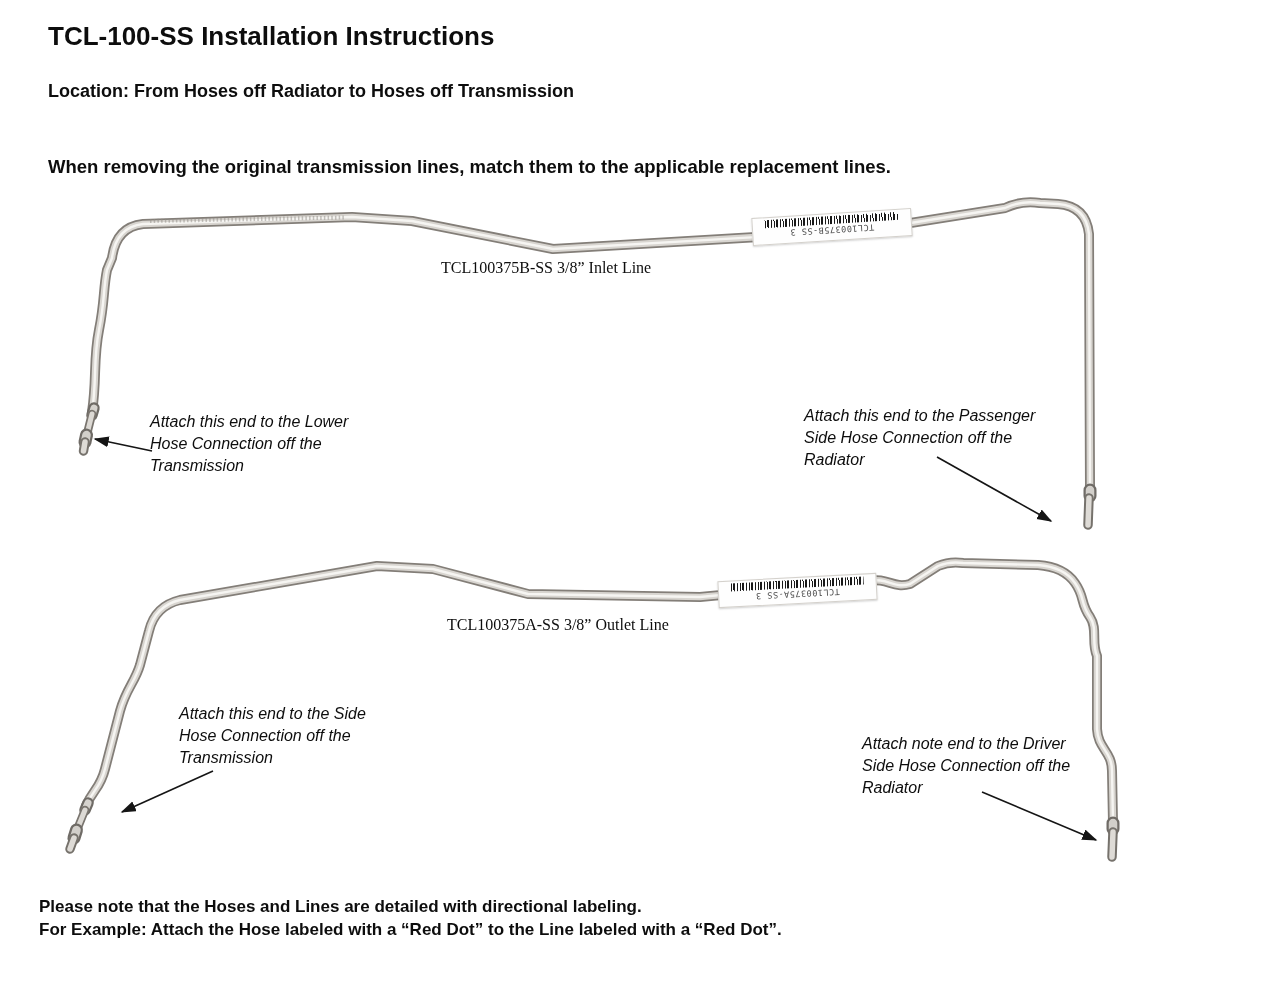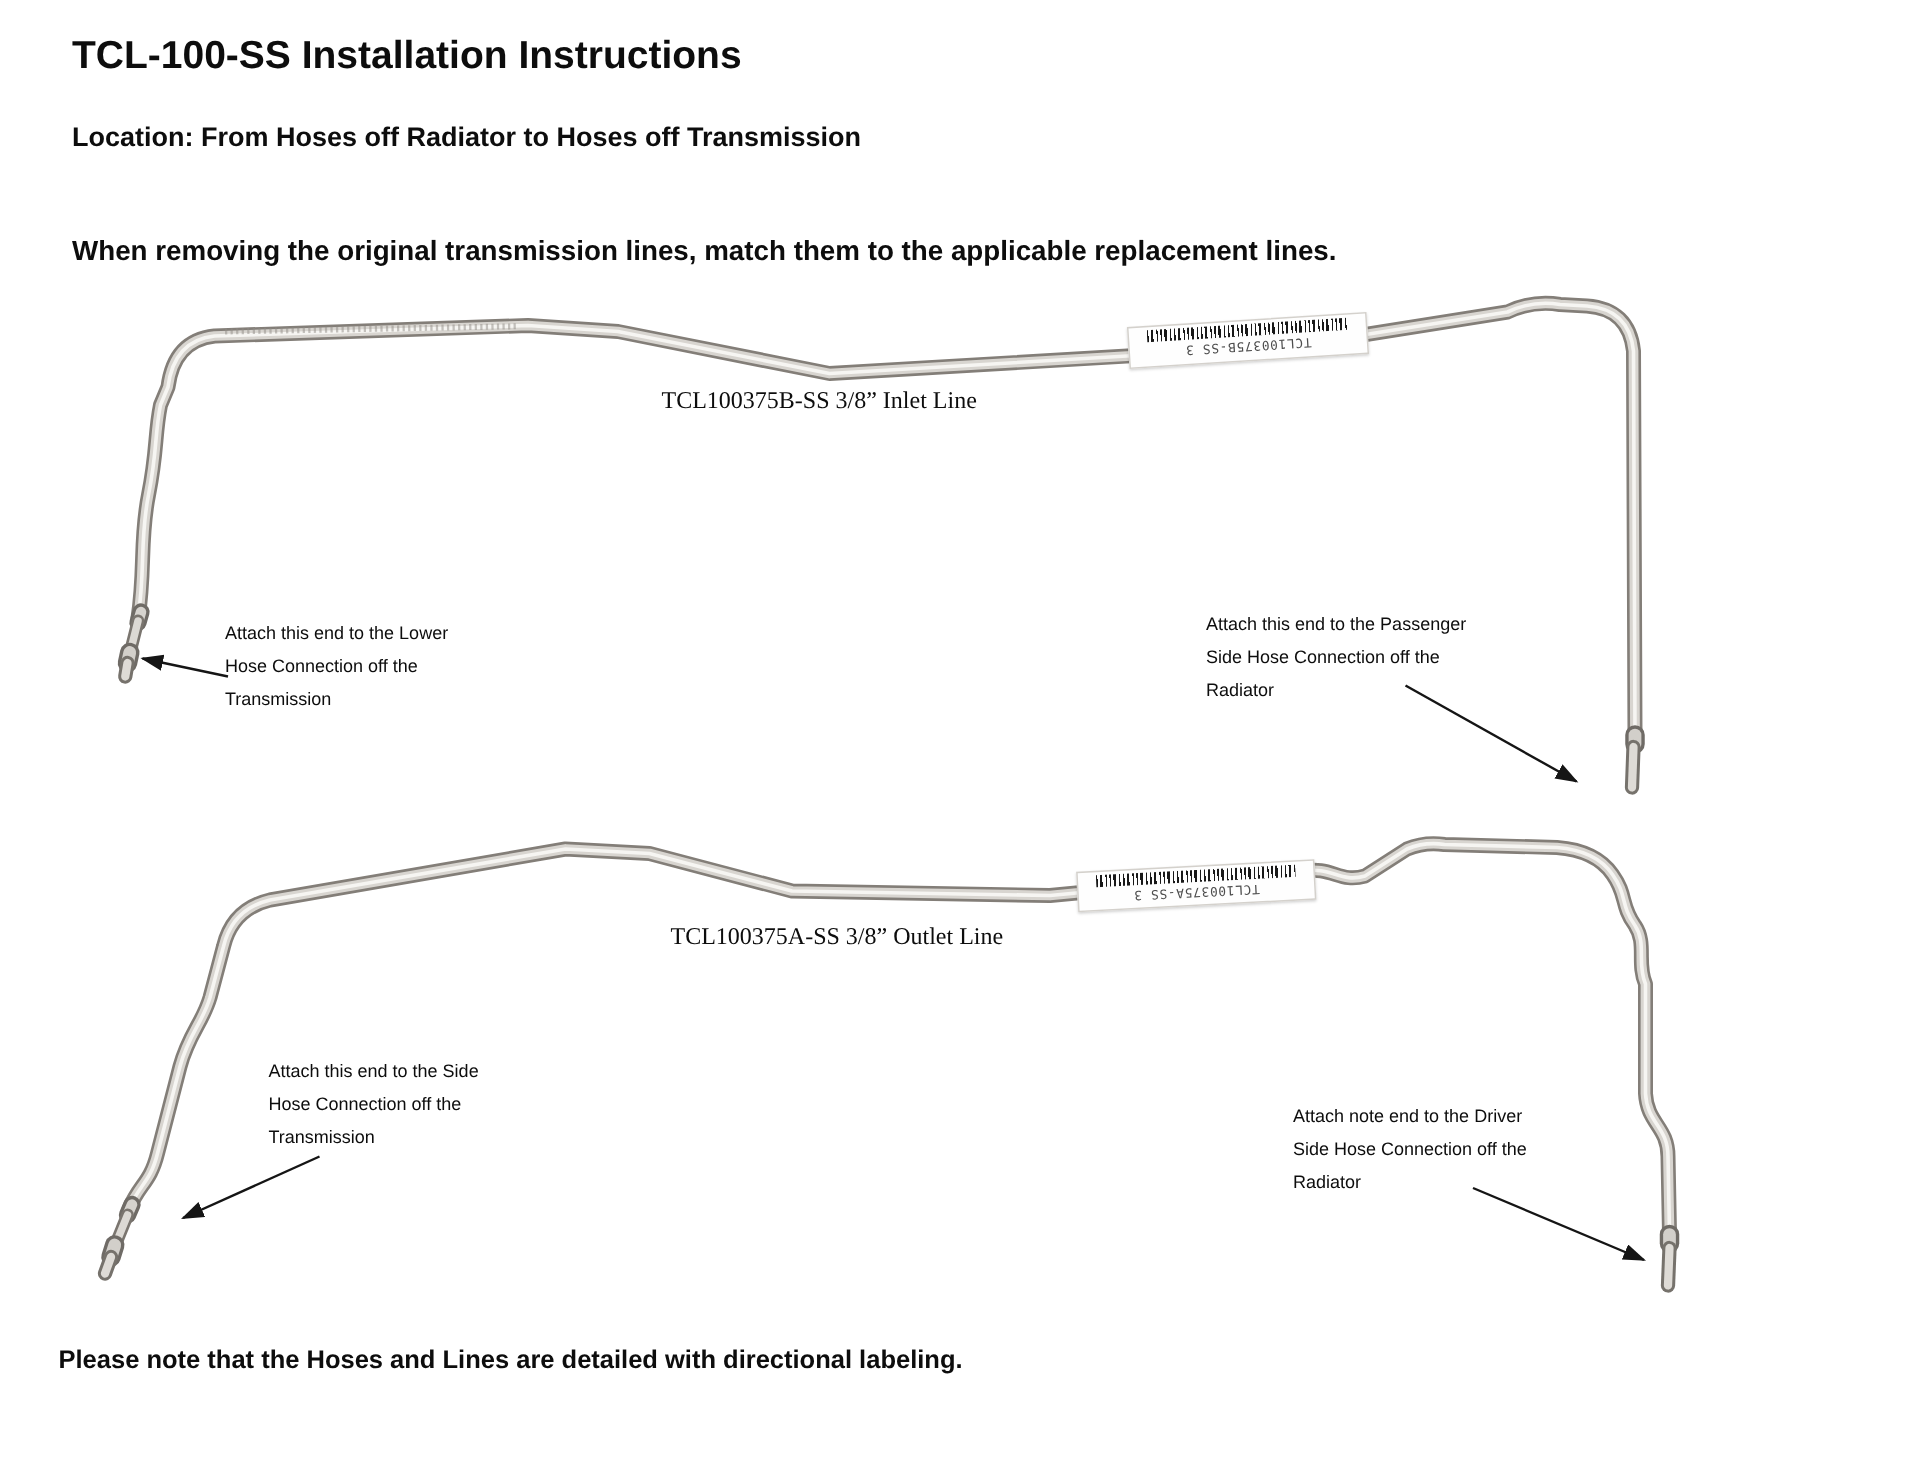--- a/index.html
+++ b/index.html
@@ -6,21 +6,21 @@
   #page{position:relative;width:1280px;height:989px;background:#ffffff;overflow:hidden;
         font-family:"Liberation Sans",sans-serif;color:#0d0d0d;}
   #art{position:absolute;left:0;top:0;z-index:1;}
   .txt{position:absolute;z-index:3;white-space:nowrap;}
   .h1{left:48px;top:22px;font-weight:bold;font-size:26px;line-height:1.15;}
   .h2{left:48px;top:81px;font-weight:bold;font-size:18px;}
   .h3{left:48px;top:135px;font-weight:bold;font-size:18.5px;margin-top:21px;}
   .cap{font-size:16px;font-family:Liberation Serif, serif;}
   .cap1{left:441px;top:259px;}
   .cap2{left:447px;top:616px;}
-  .ann{font-size:12px;line-height:22px;}
+  .ann{font-size:16px;line-height:22px;font-style:italic;}
   .ann span{display:block;}
   .ann1l{left:150px;top:411px;}
   .ann1r{left:804px;top:405px;}
   .ann2l{left:179px;top:703px;}
   .ann2r{left:862px;top:733px;}
   .note{left:39px;top:871px;font-weight:bold;font-size:17px;line-height:23px;margin-top:24px;}
   .note span{display:block;}
 
   
   .td{fill:none;stroke:#837e78;stroke-width:10;stroke-linecap:round;stroke-linejoin:round;}
@@ -165,15 +165,16 @@
     <span>Transmission</span>
   </div>
   <div class="txt ann ann2r">
     <span>Attach note end to the Driver</span>
     <span>Side Hose Connection off the</span>
     <span>Radiator</span>
   </div>
 
   <div class="txt note">
     <span>Please note that the Hoses and Lines are detailed with directional labeling.</span>
+    <span>For Example: Attach the Hose labeled with a “Red Dot” to the Line labeled with a “Red Dot”.</span>
   </div>
 
 </div>
 
 </body></html>

